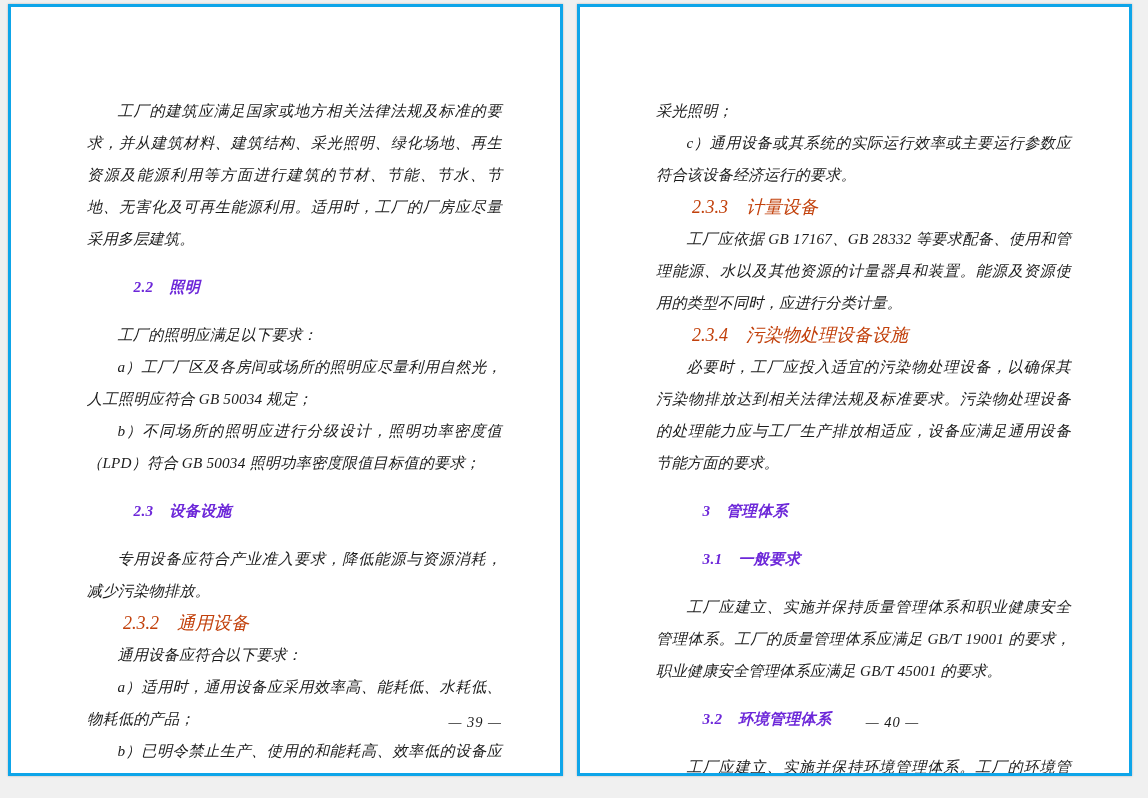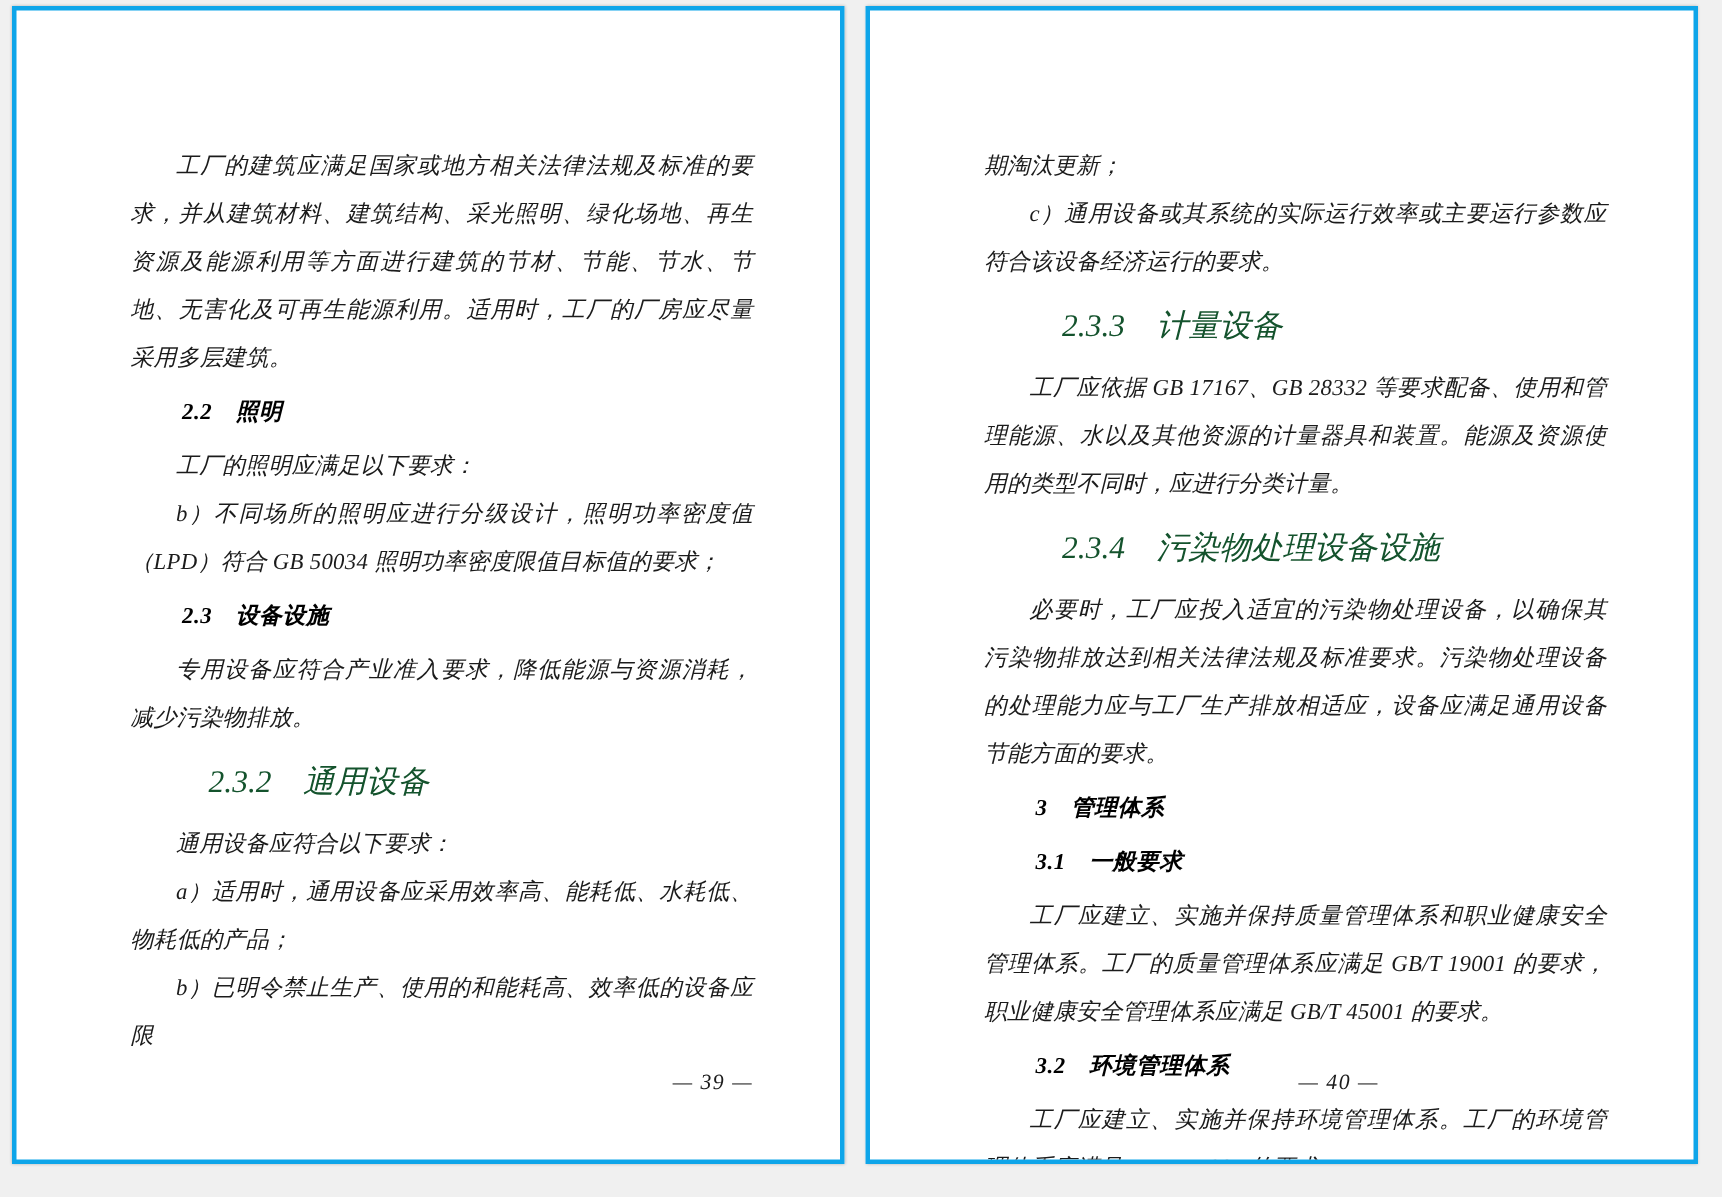--- a/index.html
+++ b/index.html
@@ -48,30 +48,30 @@
     margin: 0;
     letter-spacing: 0.2px;
   }
   .indent {
     text-indent: 2em;
   }
   .heading {
     font-size: 15.2px;
     line-height: 32px;
     font-weight: bold;
-    color: #000000;
-    margin: 4px;
+    color: #6d28d9;
+    margin: 16px;
     text-indent: 2em;
     letter-spacing: 0.4px;
   }
   .subhead {
-    font-size: 21px;
+    font-size: 18px;
     line-height: 32px;
-    color: #14532d;
-    margin: 10px;
+    color: #c2410c;
+    margin: 0;
     text-indent: 2em;
   }
   .folio {
     position: absolute;
     bottom: 42px;
     left: 0;
     right: 0;
     text-align: center;
     font-size: 14.5px;
     color: #1b1b1b;
@@ -90,34 +90,35 @@
 </head>
 <body>
 
 <div class="spread">
 
   <div class="page page-left">
     <div class="page-inner">
       <p class="para indent">工厂的建筑应满足国家或地方相关法律法规及标准的要求，并从建筑材料、建筑结构、采光照明、绿化场地、再生资源及能源利用等方面进行建筑的节材、节能、节水、节地、无害化及可再生能源利用。适用时，工厂的厂房应尽量采用多层建筑。</p>
       <p class="heading">2.2　照明</p>
       <p class="para indent">工厂的照明应满足以下要求：</p>
+      <p class="para indent">a）工厂厂区及各房间或场所的照明应尽量利用自然光，人工照明应符合 GB 50034 规定；</p>
       <p class="para indent">b）不同场所的照明应进行分级设计，照明功率密度值（LPD）符合 GB 50034 照明功率密度限值目标值的要求；</p>
       <p class="heading">2.3　设备设施</p>
       <p class="para indent">专用设备应符合产业准入要求，降低能源与资源消耗，减少污染物排放。</p>
       <p class="subhead">2.3.2　通用设备</p>
       <p class="para indent">通用设备应符合以下要求：</p>
       <p class="para indent">a）适用时，通用设备应采用效率高、能耗低、水耗低、物耗低的产品；</p>
       <p class="para indent">b）已明令禁止生产、使用的和能耗高、效率低的设备应限</p>
     </div>
     <div class="folio">— 39 —</div>
   </div>
 
   <div class="page page-right">
     <div class="page-inner">
-      <p class="para">期淘汰更新；</p>
+      <p class="para">采光照明；</p>
       <p class="para indent">c）通用设备或其系统的实际运行效率或主要运行参数应符合该设备经济运行的要求。</p>
       <p class="subhead">2.3.3　计量设备</p>
       <p class="para indent">工厂应依据 GB 17167、GB 28332 等要求配备、使用和管理能源、水以及其他资源的计量器具和装置。能源及资源使用的类型不同时，应进行分类计量。</p>
       <p class="subhead">2.3.4　污染物处理设备设施</p>
       <p class="para indent">必要时，工厂应投入适宜的污染物处理设备，以确保其污染物排放达到相关法律法规及标准要求。污染物处理设备的处理能力应与工厂生产排放相适应，设备应满足通用设备节能方面的要求。</p>
       <p class="heading">3　管理体系</p>
       <p class="heading">3.1　一般要求</p>
       <p class="para indent">工厂应建立、实施并保持质量管理体系和职业健康安全管理体系。工厂的质量管理体系应满足 GB/T 19001 的要求，职业健康安全管理体系应满足 GB/T 45001 的要求。</p>
       <p class="heading">3.2　环境管理体系</p>
       <p class="para indent">工厂应建立、实施并保持环境管理体系。工厂的环境管理体系应满足 GB/T 24001 的要求。</p>

